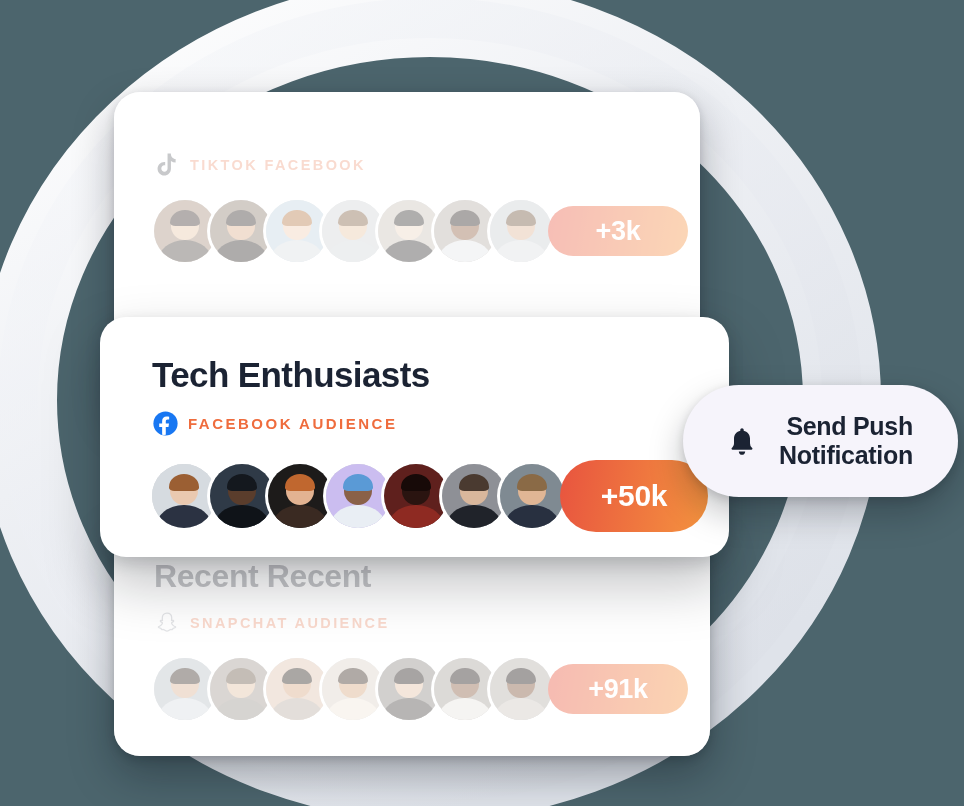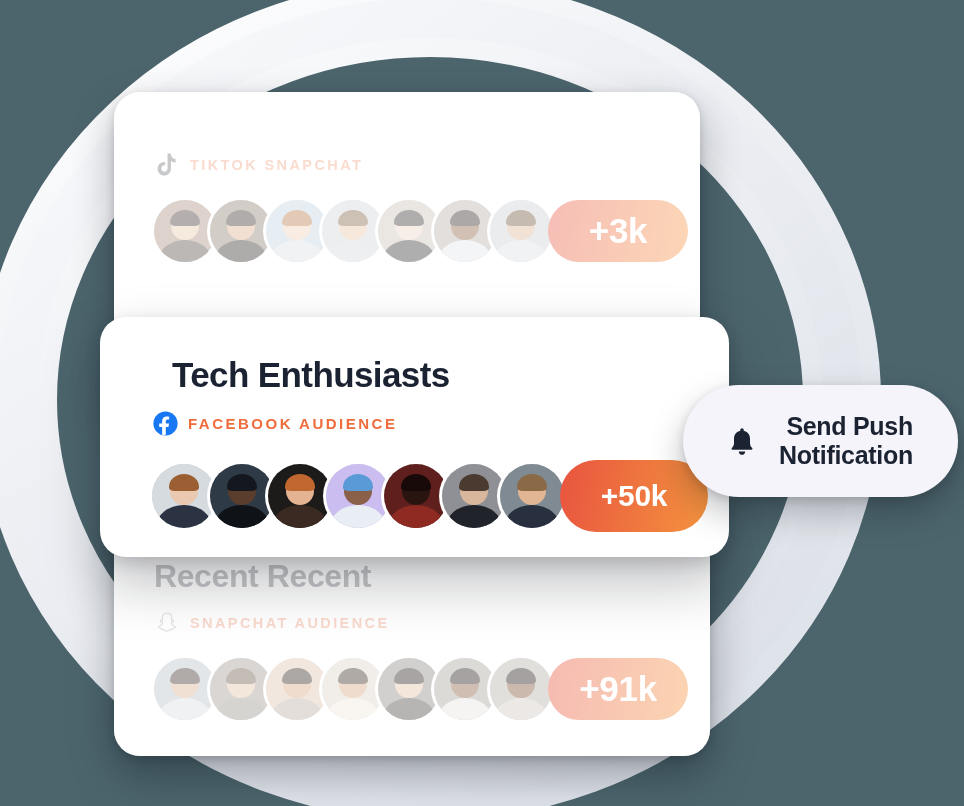--- a/index.html
+++ b/index.html
@@ -92,21 +92,20 @@
     letter-spacing: -0.4px;
     color: #6f7278;
     margin: 0;
     line-height: 1;
     white-space: nowrap;
   }
   .card-main .card-title {
     font-size: 35px;
     color: #1b2333;
     letter-spacing: -0.6px;
-    margin-left: 20px;
   }
 
   .source-row {
     display: flex;
     align-items: center;
     gap: 10px;
     margin-top: 18px;
     height: 26px;
   }
   .card-main .source-row { }
@@ -169,29 +168,29 @@
     border-radius: 50% 50% 0 0 / 70% 70% 0 0;
   }
   .av-hair {
     position:absolute;
     width: 48%; height: 26%;
     left: 26%; top: 16%;
     border-radius: 50% 50% 18% 18% / 80% 80% 20% 20%;
   }
 
   .count-pill {
-    height: 62px;
+    height: 50px;
     min-width: 104px;
     padding: 0 18px;
     border-radius: 32px;
     display: flex;
     align-items: center;
     justify-content: center;
     color: #ffffff;
-    font-size: 35px;
+    font-size: 27px;
     font-weight: bold;
     letter-spacing: -0.3px;
     margin-left: 2px;
     flex: 0 0 auto;
     background: linear-gradient(100deg, #e8543f 0%, #f5943f 100%);
     position: relative;
     z-index: 1;
   }
   .card-main .count-pill {
     height: 72px;
@@ -259,21 +258,21 @@
   <div class="card card-top">
     <div class="veil"></div>
 
 
     <div class="source-row">
       <span class="src-icon">
         <svg width="22" height="24" viewBox="0 0 24 26">
           <path d="M16.2 0.5h-3.6v16.3c0 2-1.5 3.5-3.4 3.5-1.9 0-3.4-1.6-3.4-3.5s1.4-3.5 3.2-3.5c.35 0 .7.06 1 .16V9.7a7.3 7.3 0 0 0-1-.07C4.9 9.63 1.7 12.95 1.7 17s3.2 7.4 7.3 7.4c4.1 0 7.3-3.3 7.3-7.4V8.6a8.8 8.8 0 0 0 5.1 1.65V6.5c-2.9 0-5.2-2.45-5.2-6z" fill="#6f7278"></path>
         </svg>
       </span>
-      <span class="source-label">TIKTOK SNAPCHAT</span>
+      <span class="source-label">TIKTOK FACEBOOK</span>
     </div>
 
     <div class="avatar-row">
       <div class="avatar">
           <div class="av-bg" style="background:#a58d7a"></div>
           <div class="av-body" style="background:#4e4640"></div>
           <div class="av-head" style="background:#e6c4a6"></div>
           <div class="av-hair" style="background:#3b2f2a"></div>
         </div>
       <div class="avatar">

